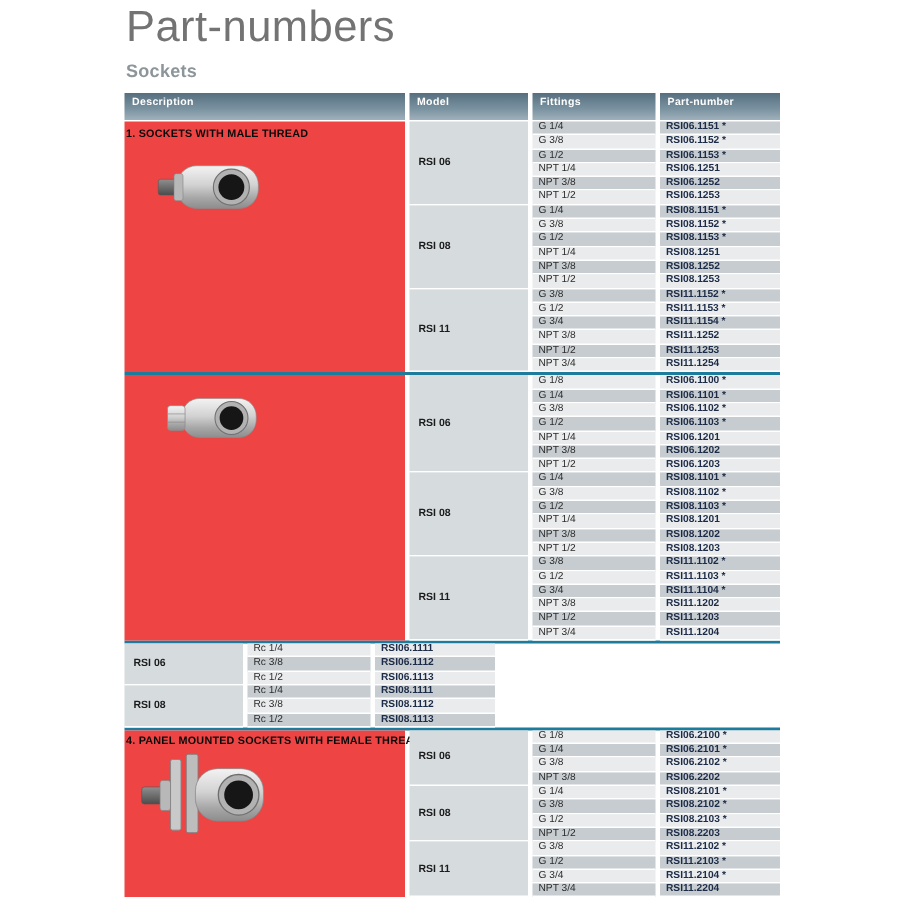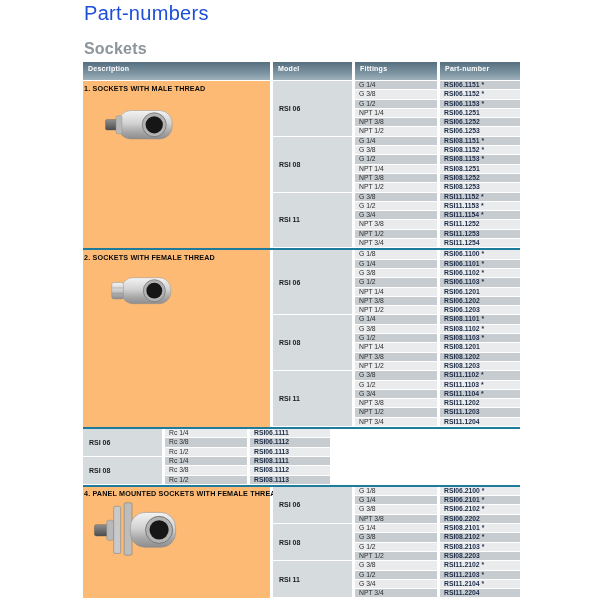--- a/index.html
+++ b/index.html
@@ -3,39 +3,39 @@
 <meta charset="utf-8">
 <style>
   html,body{margin:0;padding:0;}
   body{
     width:600px;height:600px;background:#ffffff;overflow:hidden;position:relative;
     font-family:"Liberation Sans","DejaVu Sans",sans-serif;
     -webkit-font-smoothing:antialiased;
   }
   .page-title{
     position:absolute;left:84px;top:2px;
-    font-size:20px;font-weight:400;color:#1d4ed8;letter-spacing:0.3px;
+    font-size:29px;font-weight:400;color:#737373;letter-spacing:0.3px;
   }
   .page-subtitle{
     position:absolute;left:84px;top:40px;
-    font-size:16px;font-weight:bold;color:#8c959a;letter-spacing:0.2px;
+    font-size:12px;font-weight:bold;color:#8c959a;letter-spacing:0.2px;
   }
   .table-wrap{position:absolute;left:83px;top:62px;width:437px;}
   .thead{display:flex;height:18px;margin-bottom:1px;}
   .th{
     background:linear-gradient(180deg,#566f7f 0%,#7b93a1 60%,#9fb1bb 100%);
     color:#ffffff;font-weight:bold;font-size:7px;letter-spacing:0.25px;
     padding:3px 0 0 5px;box-sizing:border-box;
   }
   .th-desc{width:187px;margin-right:3px;}
   .th-model{width:79px;margin-right:3px;}
   .th-fit{width:82px;margin-right:3px;}
   .th-part{width:80px;}
   .section{display:flex;}
-  .col-desc{width:187px;margin-right:3px;background:#fdba74;box-sizing:border-box;}
+  .col-desc{width:187px;margin-right:3px;background:#ef4444;box-sizing:border-box;}
   .col-model{width:79px;margin-right:3px;display:flex;flex-direction:column;}
   .col-fit{width:82px;margin-right:3px;display:flex;flex-direction:column;}
   .col-part{width:80px;display:flex;flex-direction:column;}
   .section-title{
     font-size:7.2px;font-weight:bold;color:#0a0a0a;
     padding:2.5px 0 0 1px;letter-spacing:0.15px;white-space:nowrap;
   }
   .model-cell{
     background:#d6dbde;border-bottom:1px solid #ffffff;box-sizing:border-box;
     display:flex;align-items:center;padding-left:6px;
@@ -146,21 +146,20 @@
           <div class="cell part-cell light">RSI11.1153 *</div>
           <div class="cell part-cell dark">RSI11.1154 *</div>
           <div class="cell part-cell light">RSI11.1252</div>
           <div class="cell part-cell dark">RSI11.1253</div>
           <div class="cell part-cell light">RSI11.1254</div>
         </div>
       </div>
       <div class="sep"></div>
       <div class="section">
         <div class="col-desc">
-          <div class="section-title">2. SOCKETS WITH FEMALE THREAD</div>
           <div class="photo photo-1"><svg viewBox="0 0 110 64" width="90" height="44" class="photo-svg">
               <rect x="22" y="14" width="72" height="38" rx="17" fill="url(#g-metal)" stroke="#8a8a8a" stroke-width="0.6"></rect>
               <rect x="8" y="21" width="17" height="24" rx="3" fill="url(#g-metal)" stroke="#8b8b8b" stroke-width="0.7"></rect>
               <line x1="8" y1="29" x2="25" y2="29" stroke="#9a9a9a" stroke-width="0.8"></line>
               <line x1="8" y1="37" x2="25" y2="37" stroke="#8f8f8f" stroke-width="0.8"></line>
               <circle cx="70" cy="33" r="16" fill="#b2b2b2" stroke="#6f6f6f" stroke-width="1"></circle>
               <circle cx="70" cy="33" r="11.5" fill="#161616"></circle>
             </svg></div>
         </div>
         <div class="col-model">

